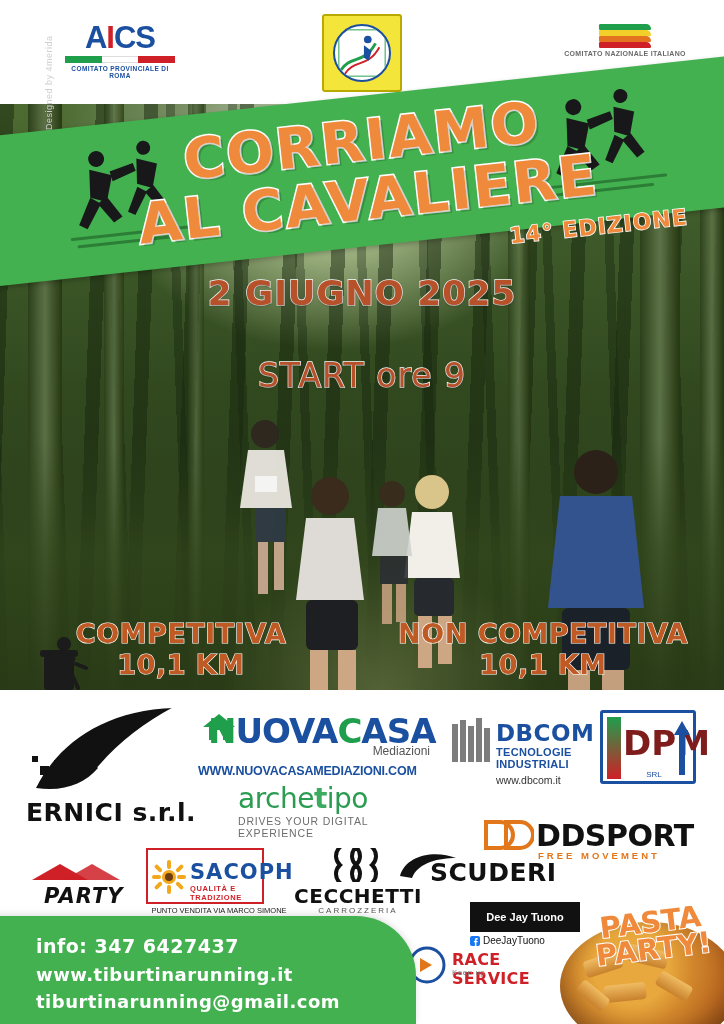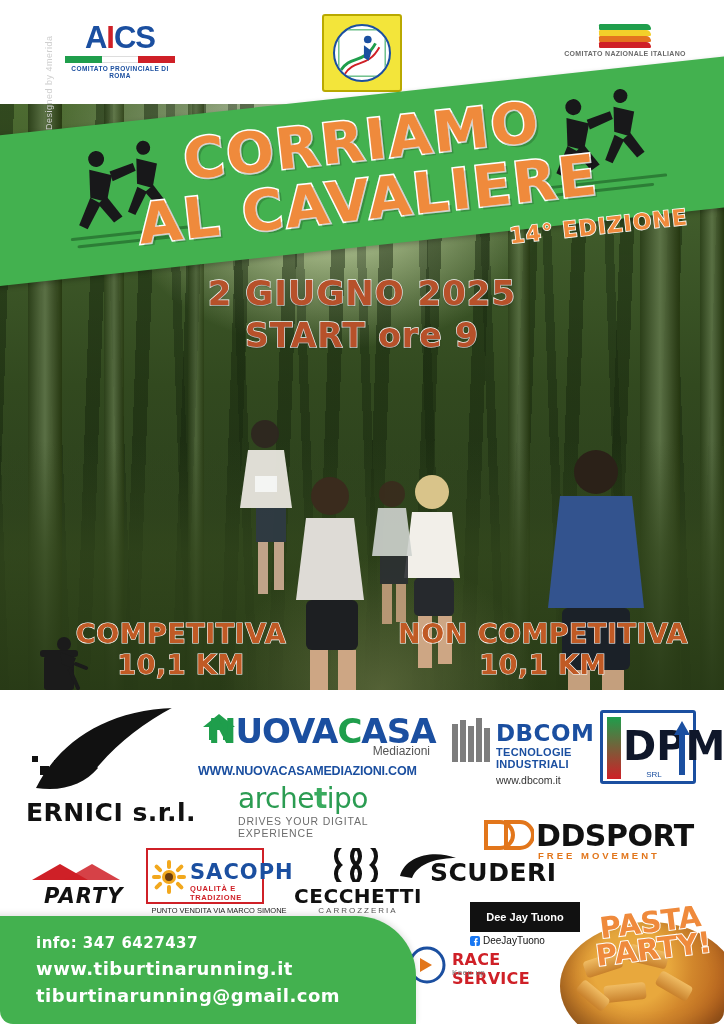--- a/index.html
+++ b/index.html
@@ -9,21 +9,20 @@
     background:#ffffff;
     position:relative;
     overflow:hidden;
   }
   .poster {
     position:relative;
     width:724px;
     height:1024px;
     background:#fff;
     overflow:hidden;
-    border-radius:13px;
   }
 
   
   .top-bar {
     position:absolute; top:0; left:0; width:724px; height:104px;
     background:#ffffff;
   }
   .aics-logo {
     position:absolute; left:60px; top:22px; width:120px; text-align:center;
   }
@@ -150,24 +149,25 @@
     position:absolute; top:272px; left:0; width:724px; text-align:center;
     font-family:"DejaVu Sans", sans-serif;
   }
   .date-line {
     font-size:34px; font-weight:bold; color:#b7512a;
     -webkit-text-stroke:1.5px #ffffff; paint-order:stroke fill;
     letter-spacing:1px; line-height:1.25;
     text-shadow:0 1px 2px rgba(0,0,0,.35);
   }
   .start-line {
-    font-size:33px; font-weight:bold; color:#b7512a;
+    font-size:33px; font-weight:normal; color:#b7512a;
     -webkit-text-stroke:1.5px #ffffff; paint-order:stroke fill;
     letter-spacing:1px; line-height:1.25;
     text-shadow:0 1px 2px rgba(0,0,0,.35);
+    margin-top:40px;
   }
 
   
   .dist-row {
     position:absolute; top:618px; left:0; width:724px;
     display:flex; justify-content:space-around; align-items:flex-start;
     font-family:"DejaVu Sans", sans-serif;
   }
   .dist-col { text-align:center; width:320px; }
   .dist-title {
@@ -211,21 +211,21 @@
   .archetipo-tag { font-size:10.5px; color:#6d6d6d; letter-spacing:.8px; }
 
   .dbcom-word { font-family:"DejaVu Sans", sans-serif; font-size:23px; font-weight:bold; color:#1b4fa0; letter-spacing:.5px;}
   .dbcom-sub { font-size:11px; font-weight:bold; color:#1b4fa0; letter-spacing:.3px;}
   .dbcom-url { font-size:10.5px; color:#333; }
 
   .dpm-box {
     width:96px; height:74px; border:3px solid #1b4fa0; background:#fff;
     position:relative; border-radius:3px;
   }
-  .dpm-word { font-family:"DejaVu Sans", sans-serif; font-size:40px; font-weight:bold; color:#0f172a; letter-spacing:0;}
+  .dpm-word { font-family:"DejaVu Sans", sans-serif; font-size:34px; font-weight:bold; color:#7f1d1d; letter-spacing:0;}
   .dpm-srl { font-size:8px; color:#1b4fa0; text-align:center; }
 
   .altra-word { font-family:"DejaVu Sans", sans-serif; font-size:21px; font-weight:bold; color:#111; font-style:italic; letter-spacing:1px;}
 
   .sacoph-box { width:118px; height:56px; border:2px solid #cf2027; background:#fff; position:relative; }
   .sacoph-word { font-family:"DejaVu Sans", sans-serif; font-size:21px; font-weight:bold; color:#1b4fa0; letter-spacing:1px;}
   .sacoph-sub { font-size:7.5px; font-weight:bold; color:#cf2027; letter-spacing:.6px;}
   .sacoph-addr { font-size:7.5px; color:#222; text-align:center; line-height:1.25;}
 
   .cecchetti-word { font-family:"DejaVu Sans", sans-serif; font-size:20px; font-weight:bold; color:#111; letter-spacing:.5px;}
@@ -264,21 +264,21 @@
     position:absolute; left:-24px; bottom:0; width:440px; height:108px;
     background:#43b14f;
     border-radius:0 60px 0 0;
     box-shadow:0 -2px 6px rgba(0,0,0,.12);
   }
   .contact-inner {
     position:absolute; left:60px; top:16px; width:360px;
     font-family:"DejaVu Sans", sans-serif; color:#ffffff;
   }
   .contact-line {
-    font-size:15px; font-weight:bold; letter-spacing:.5px; line-height:1.5;
+    font-size:19px; font-weight:bold; letter-spacing:.5px; line-height:1.5;
     white-space:nowrap;
   }
   .contact-line.small { font-size:18px; }
 </style>
 </head>
 <body>
 
 <div class="poster">
 
   <div class="top-bar">

